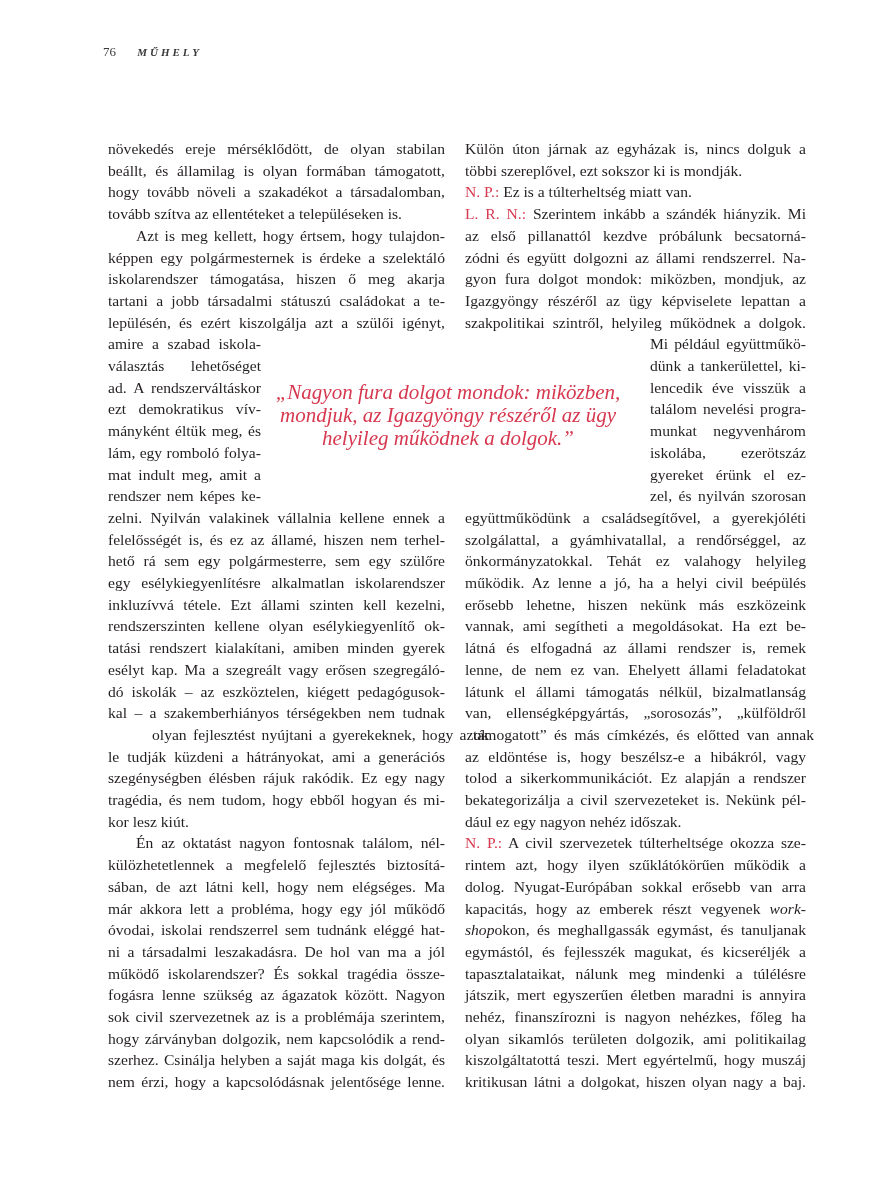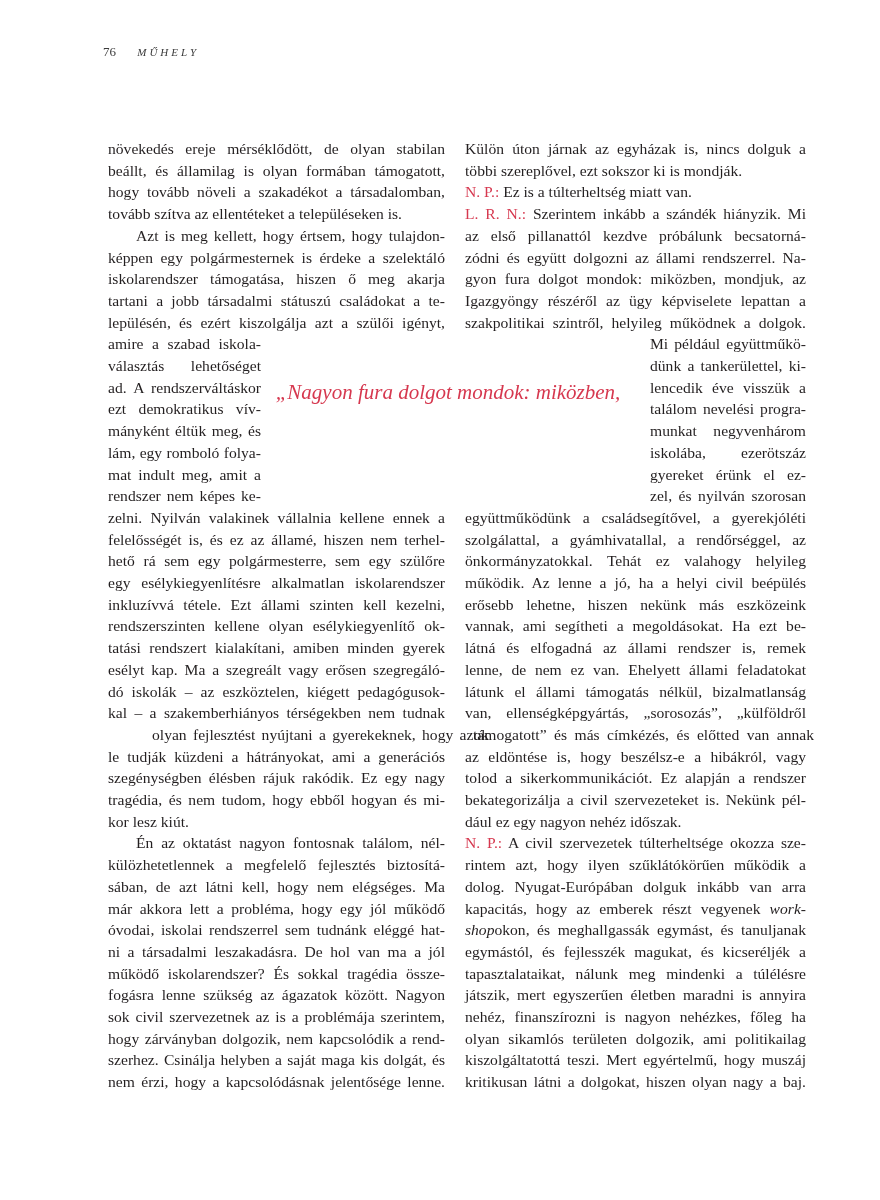--- a/index.html
+++ b/index.html
@@ -1,20 +1,20 @@
 <!DOCTYPE html>
 <html><head>
 <meta charset="utf-8">
 <style>
   html, body { margin: 0; padding: 0; background: #ffffff; }
   body { width: 880px; height: 1200px; position: relative; overflow: hidden;
          font-family: "Liberation Serif", "DejaVu Serif", serif; color: #231f20; }
   .running-head { position: absolute; left: 103px; top: 44px; font-size: 13px; color: #3a3a3a; }
   .running-head .pg { margin-right: 18px; }
-  .running-head .sec { font-style: italic; letter-spacing: 3px; font-size: 11px; }
+  .running-head .sec { font-style: italic; letter-spacing: 3px; font-size: 11px; font-weight: bold; }
   .line { position: absolute; font-size: 15.6px; line-height: 21.7px; white-space: nowrap; }
   .j { text-align: justify; text-align-last: justify; }
   .last { text-align: left; text-align-last: left; }
   .red { color: #d6384f; }
   .quote { position: absolute; left: 270px; top: 381px; width: 356px; text-align: center;
            color: #d6384f; font-style: italic; font-size: 21px; line-height: 23.2px; }
   .quote div { white-space: nowrap; }
   em { font-style: italic; }
 </style>
 </head>
@@ -100,27 +100,29 @@
     <div class="line j" style="left: 465px; top: 658.8px; width: 341px;">lenne, de nem ez van. Ehelyett állami feladatokat</div>
     <div class="line j" style="left: 465px; top: 680.5px; width: 341px;">látunk el állami támogatás nélkül, bizalmatlanság</div>
     <div class="line j" style="left: 465px; top: 702.2px; width: 341px;">van, ellenségképgyártás, „sorosozás”, „külföldről</div>
     <div class="line j" style="left: 465px; top: 723.9px; width: 341px; margin-left: 8px;">támogatott” és más címkézés, és előtted van annak</div>
     <div class="line j" style="left: 465px; top: 745.6px; width: 341px;">az eldöntése is, hogy beszélsz-e a hibákról, vagy</div>
     <div class="line j" style="left: 465px; top: 767.3px; width: 341px;">tolod a sikerkommunikációt. Ez alapján a rendszer</div>
     <div class="line j" style="left: 465px; top: 789px; width: 341px;">bekategorizálja a civil szervezeteket is. Nekünk pél-</div>
     <div class="line last" style="left: 465px; top: 810.7px; width: 341px;">dául ez egy nagyon nehéz időszak.</div>
     <div class="line j" style="left: 465px; top: 832.4px; width: 341px;"><span class="red">N. P.:</span> <span>A civil szervezetek túlterheltsége okozza sze-</span></div>
     <div class="line j" style="left: 465px; top: 854.1px; width: 341px;">rintem azt, hogy ilyen szűklátókörűen működik a</div>
-    <div class="line j" style="left: 465px; top: 875.8px; width: 341px;">dolog. Nyugat-Európában dolguk inkább van arra</div>
+    <div class="line j" style="left: 465px; top: 875.8px; width: 341px;">dolog. Nyugat-Európában sokkal erősebb van arra</div>
     <div class="line j" style="left: 465px; top: 897.5px; width: 341px;"><span>kapacitás, hogy az emberek részt vegyenek</span> <em>work-</em></div>
     <div class="line j" style="left: 465px; top: 919.2px; width: 341px;"><em>shop</em><span>okon, és meghallgassák egymást, és tanuljanak</span></div>
     <div class="line j" style="left: 465px; top: 940.9px; width: 341px;">egymástól, és fejlesszék magukat, és kicseréljék a</div>
     <div class="line j" style="left: 465px; top: 962.6px; width: 341px;">tapasztalataikat, nálunk meg mindenki a túlélésre</div>
     <div class="line j" style="left: 465px; top: 984.3px; width: 341px;">játszik, mert egyszerűen életben maradni is annyira</div>
     <div class="line j" style="left: 465px; top: 1006px; width: 341px;">nehéz, finanszírozni is nagyon nehézkes, főleg ha</div>
     <div class="line j" style="left: 465px; top: 1027.7px; width: 341px;">olyan sikamlós területen dolgozik, ami politikailag</div>
     <div class="line j" style="left: 465px; top: 1049.4px; width: 341px;">kiszolgáltatottá teszi. Mert egyértelmű, hogy muszáj</div>
     <div class="line j" style="left: 465px; top: 1071.1px; width: 341px;">kritikusan látni a dolgokat, hiszen olyan nagy a baj.</div>
   </div>
 
 <div class="quote">
   <div>„Nagyon fura dolgot mondok: miközben,</div>
+  <div>mondjuk, az Igazgyöngy részéről az ügy</div>
+  <div>helyileg működnek a dolgok.”</div>
 </div>
 
 </body></html>

